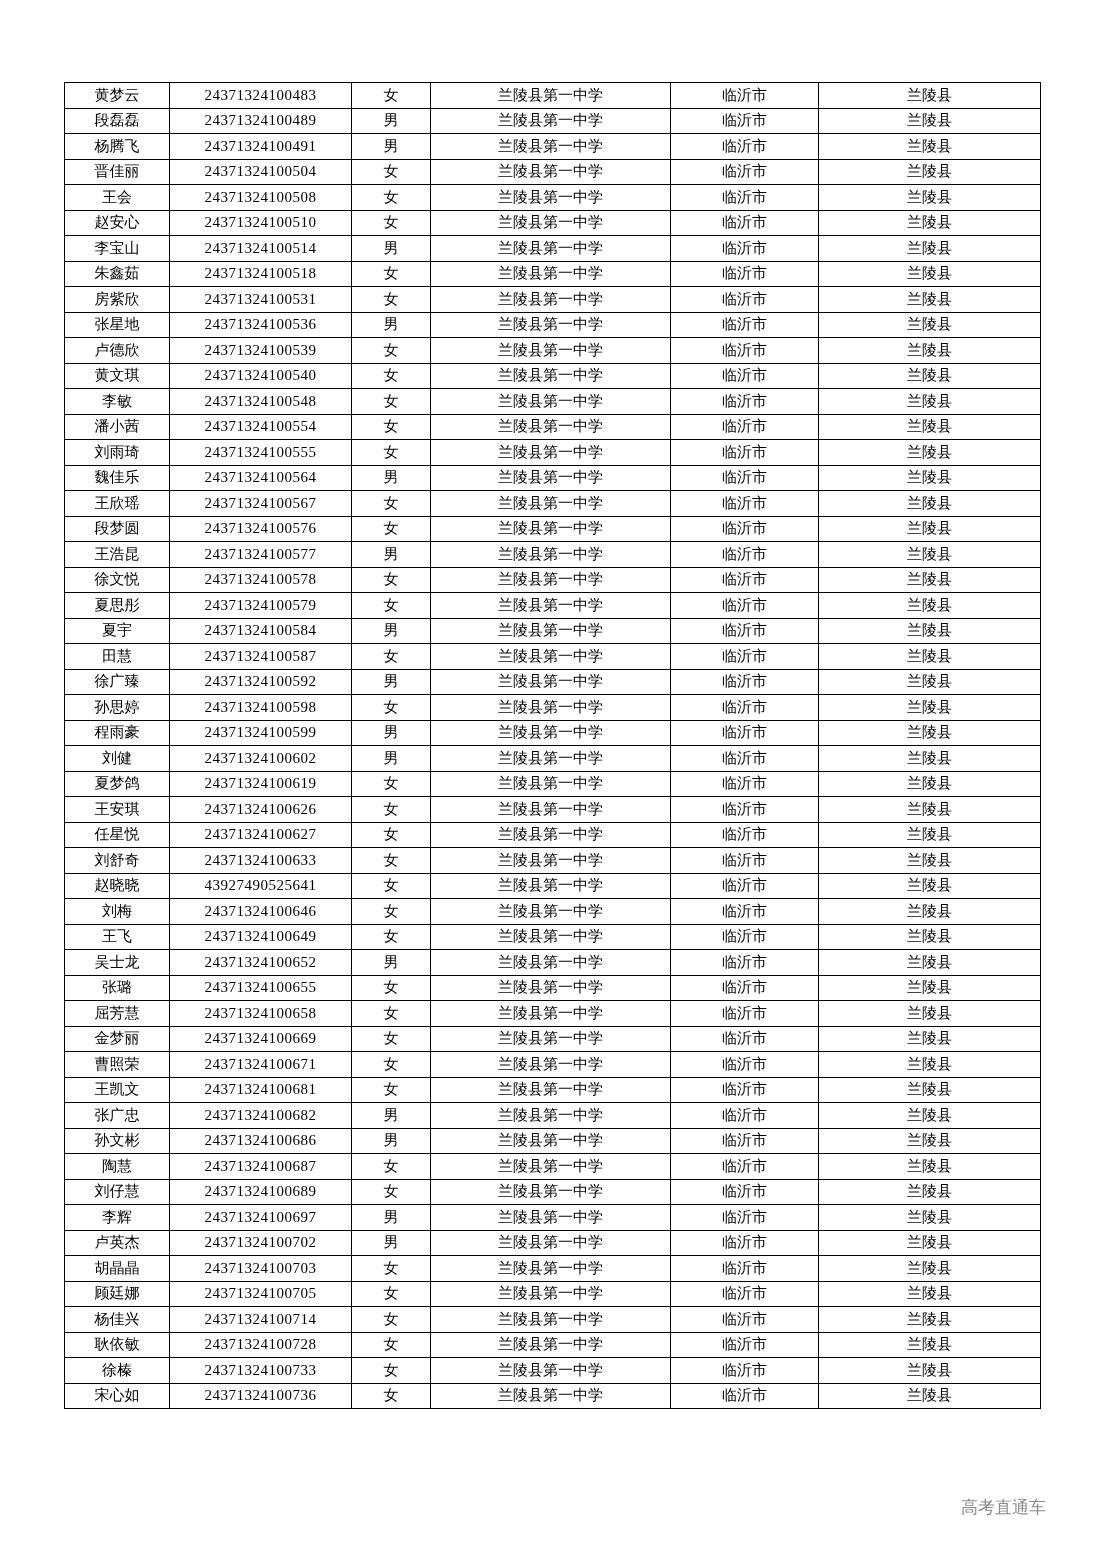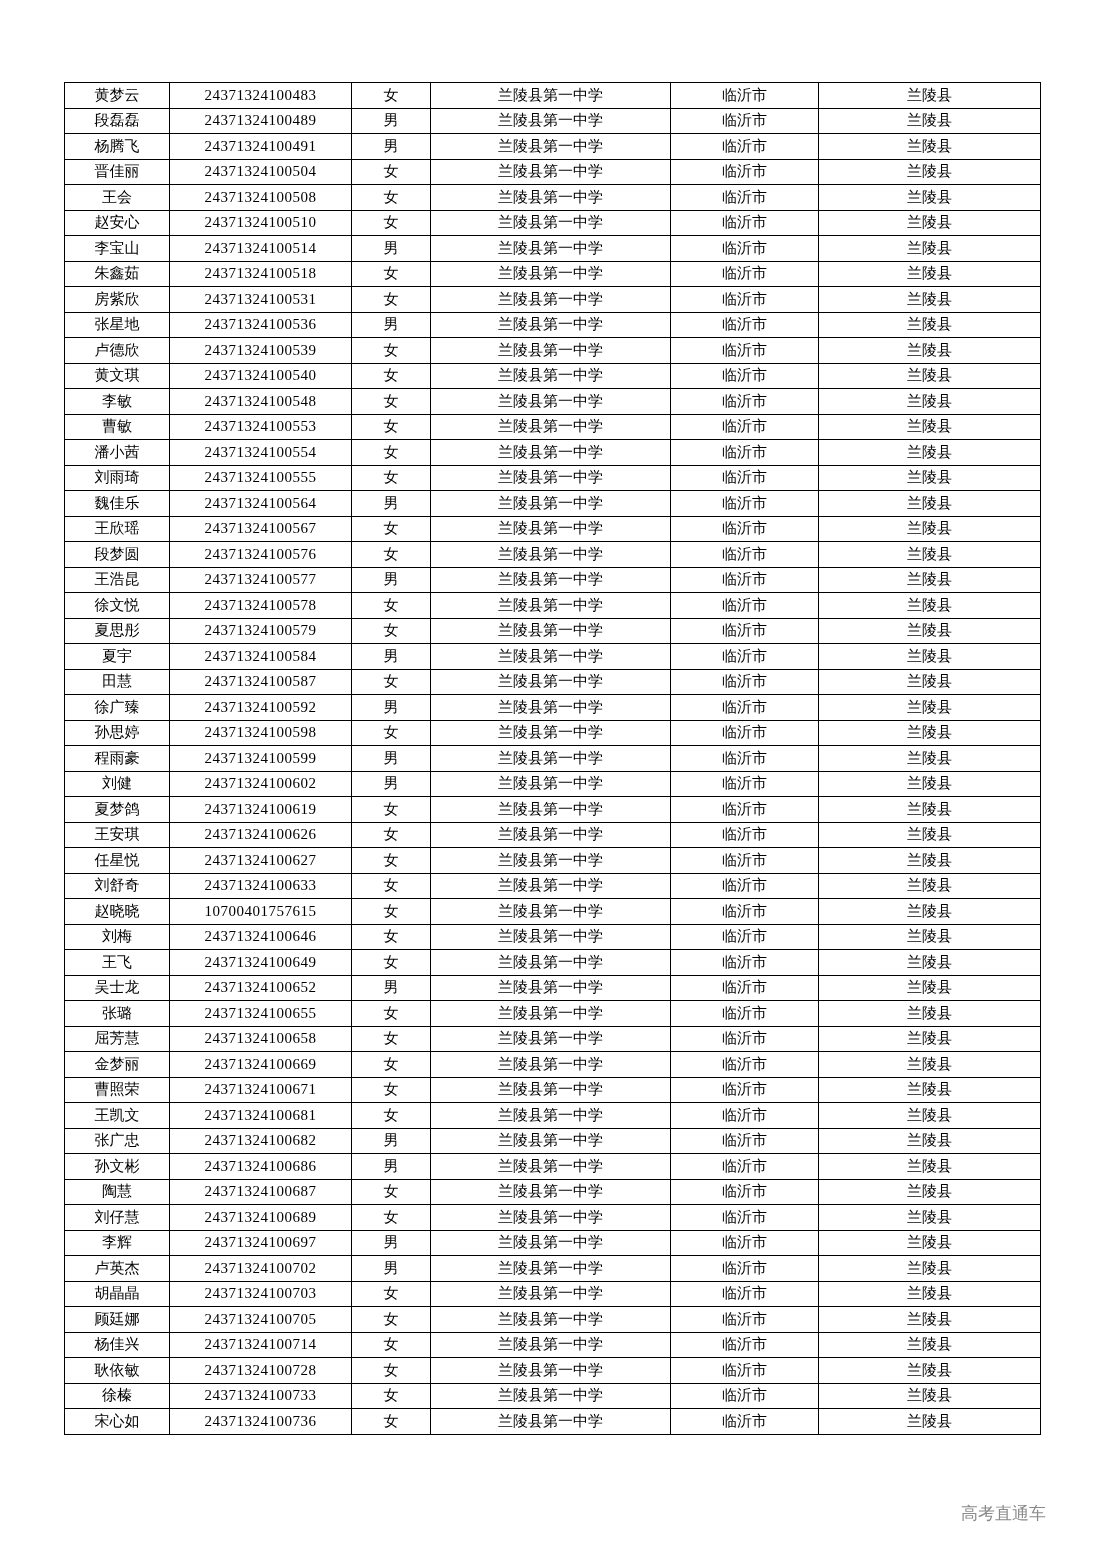--- a/index.html
+++ b/index.html
@@ -34,21 +34,21 @@
     white-space: nowrap;
     overflow: hidden;
     font-family: "Liberation Serif", "DejaVu Serif", serif;
   }
   td.col-exam-number {
     letter-spacing: 0.5px;
   }
   .watermark {
     position: absolute;
     right: 56px;
-    bottom: 34px;
+    bottom: 40px;
     font-size: 17px;
     color: #8a8a8a;
     font-family: "Liberation Sans", "DejaVu Sans", sans-serif;
   }
 </style>
 </head>
 <body>
 
 <div class="page">
   <table class="roster">
@@ -159,28 +159,20 @@
         </tr>
         <tr>
           <td class="col-name">李敏</td>
           <td class="col-exam-number">24371324100548</td>
           <td class="col-gender">女</td>
           <td class="col-school">兰陵县第一中学</td>
           <td class="col-city">临沂市</td>
           <td class="col-county">兰陵县</td>
         </tr>
         <tr>
-          <td class="col-name">曹敏</td>
-          <td class="col-exam-number">24371324100553</td>
-          <td class="col-gender">女</td>
-          <td class="col-school">兰陵县第一中学</td>
-          <td class="col-city">临沂市</td>
-          <td class="col-county">兰陵县</td>
-        </tr>
-        <tr>
           <td class="col-name">潘小茜</td>
           <td class="col-exam-number">24371324100554</td>
           <td class="col-gender">女</td>
           <td class="col-school">兰陵县第一中学</td>
           <td class="col-city">临沂市</td>
           <td class="col-county">兰陵县</td>
         </tr>
         <tr>
           <td class="col-name">刘雨琦</td>
           <td class="col-exam-number">24371324100555</td>
@@ -312,21 +304,21 @@
         <tr>
           <td class="col-name">刘舒奇</td>
           <td class="col-exam-number">24371324100633</td>
           <td class="col-gender">女</td>
           <td class="col-school">兰陵县第一中学</td>
           <td class="col-city">临沂市</td>
           <td class="col-county">兰陵县</td>
         </tr>
         <tr>
           <td class="col-name">赵晓晓</td>
-          <td class="col-exam-number">10700401757615</td>
+          <td class="col-exam-number">43927490525641</td>
           <td class="col-gender">女</td>
           <td class="col-school">兰陵县第一中学</td>
           <td class="col-city">临沂市</td>
           <td class="col-county">兰陵县</td>
         </tr>
         <tr>
           <td class="col-name">刘梅</td>
           <td class="col-exam-number">24371324100646</td>
           <td class="col-gender">女</td>
           <td class="col-school">兰陵县第一中学</td>

